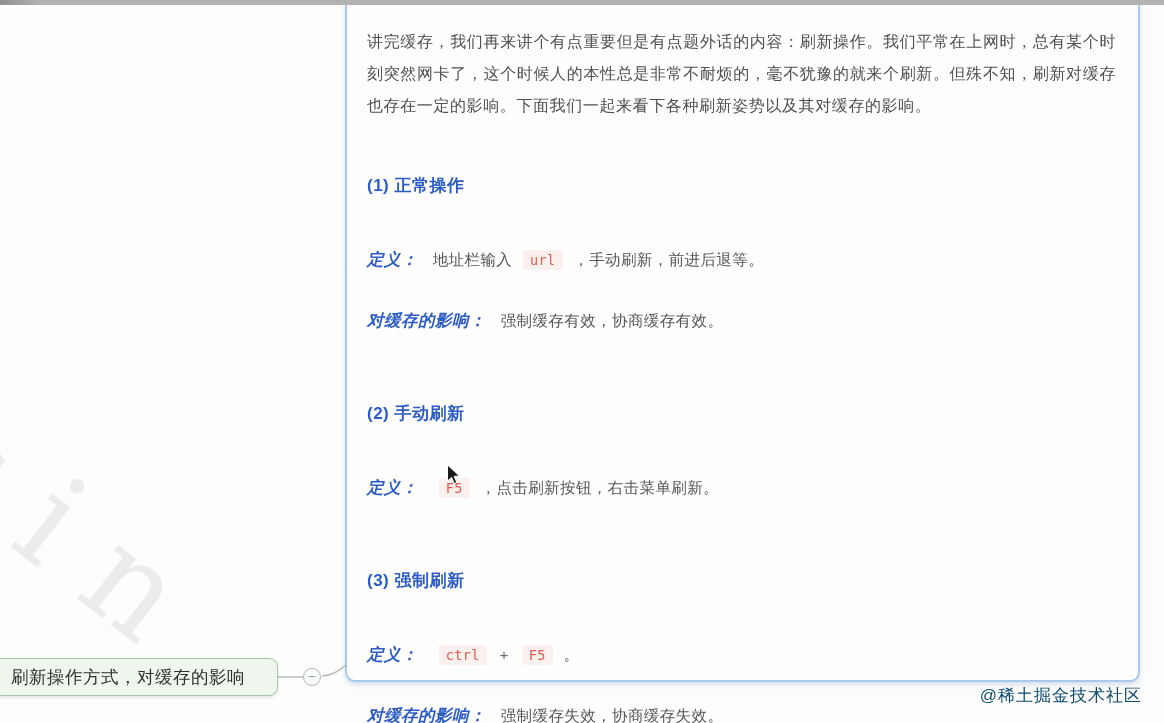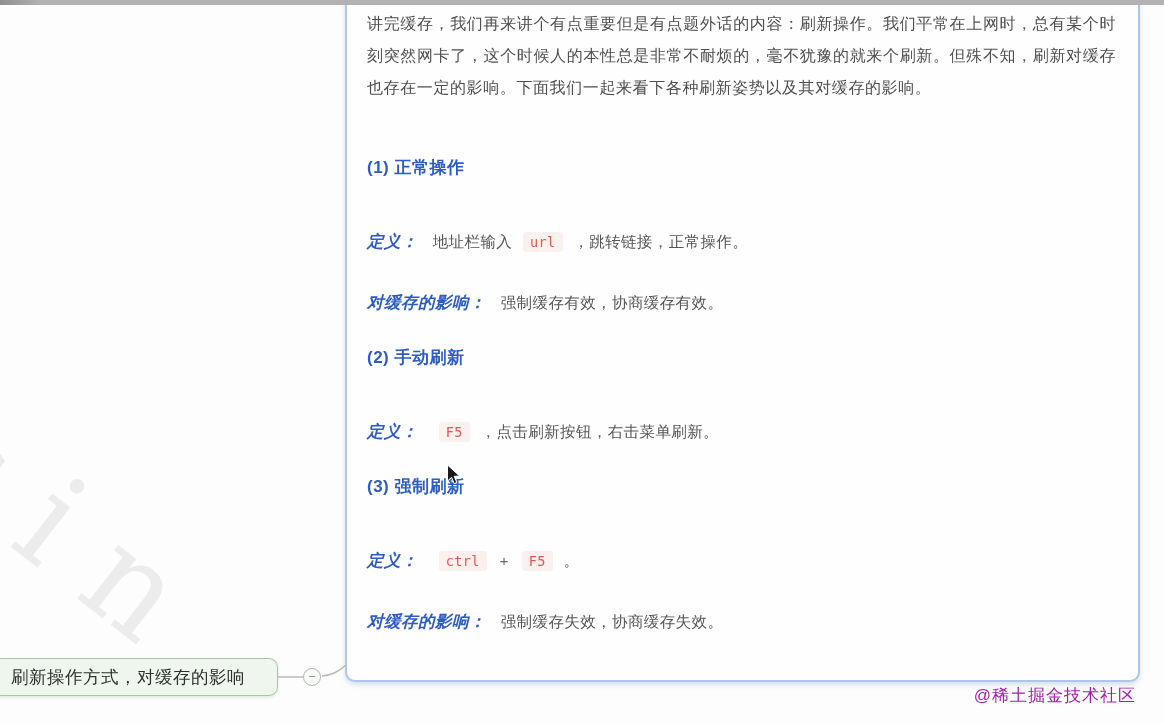--- a/index.html
+++ b/index.html
@@ -33,33 +33,33 @@
     position: absolute; left: 345px; top: -14px;
     width: 795px; height: 696px;
     background: #fefefe;
     border: 2px solid #a9c8ec;
     border-radius: 10px;
     box-shadow: 0 3px 5px rgba(120, 150, 190, 0.28);
     padding: 0 22px 0 20px;
     z-index: 3;
   }
   .intro {
-    margin-top: 20px;
+    margin-top: 38px;
     font-size: 16px; line-height: 32px;
     color: #4f4f4f;
     letter-spacing: 0.6px;
     text-align: justify;
   }
   .section-heading {
     margin-top: 52px;
     font-size: 17px; font-weight: bold;
     color: #2d5cc5;
     letter-spacing: 0.5px;
   }
-  .sec-2 .section-heading, .sec-3 .section-heading { margin-top: 32px; }
+  .sec-2 .section-heading, .sec-3 .section-heading { margin-top: 70px; }
   .row { margin-top: 52px; font-size: 15.5px; color: #565656; letter-spacing: 0.4px; }
   .row.impact { margin-top: 39px; }
   .row-label {
     font-weight: bold; color: #2d5cc5; font-size: 16.5px;
     margin-right: 10px; letter-spacing: 0.5px; font-style: italic;
   }
   .code {
     font-family: "DejaVu Sans Mono", "Liberation Mono", monospace;
     font-size: 13.5px;
     color: #e0594f;
@@ -90,22 +90,22 @@
     border: 1.3px solid #aeb8ae;
     border-radius: 50%;
     background: #fbfdfb;
     color: #8a948a;
     font-size: 13px; line-height: 15px; text-align: center;
     z-index: 5;
     cursor: pointer;
   }
   
   .site-watermark {
-    position: absolute; right: 28px; top: 684px;
-    font-size: 17px; color: #a21caf;
+    position: absolute; right: 22px; top: 684px;
+    font-size: 17px; color: #0c4a6e;
     letter-spacing: 1px;
     z-index: 6;
   }
   .cursor-svg { position: absolute; left: 446px; top: 464px; z-index: 9; }
 </style>
 </head>
 <body>
 
 <div class="top-bar"></div>
 
@@ -116,21 +116,21 @@
   <p class="intro">讲完缓存，我们再来讲个有点重要但是有点题外话的内容：刷新操作。我们平常在上网时，总有某个时刻突然网卡了，这个时候人的本性总是非常不耐烦的，毫不犹豫的就来个刷新。但殊不知，刷新对缓存也存在一定的影响。下面我们一起来看下各种刷新姿势以及其对缓存的影响。</p>
 
   <div class="section sec-1">
     <div class="section-heading">(1) 正常操作</div>
     <div class="row def">
       <span class="row-label">定义：</span>
       <span>地址栏输入</span>
       <span class="code">url</span>
       
       
-      <span>，跳转链接，正常操作。</span>
+      <span>，手动刷新，前进后退等。</span>
     </div>
     <div class="row impact">
       <span class="row-label">对缓存的影响：</span>
       <span>强制缓存有效，协商缓存有效。</span>
     </div>
   </div>
 
   <div class="section sec-2">
     <div class="section-heading">(2) 手动刷新</div>
     <div class="row def">

